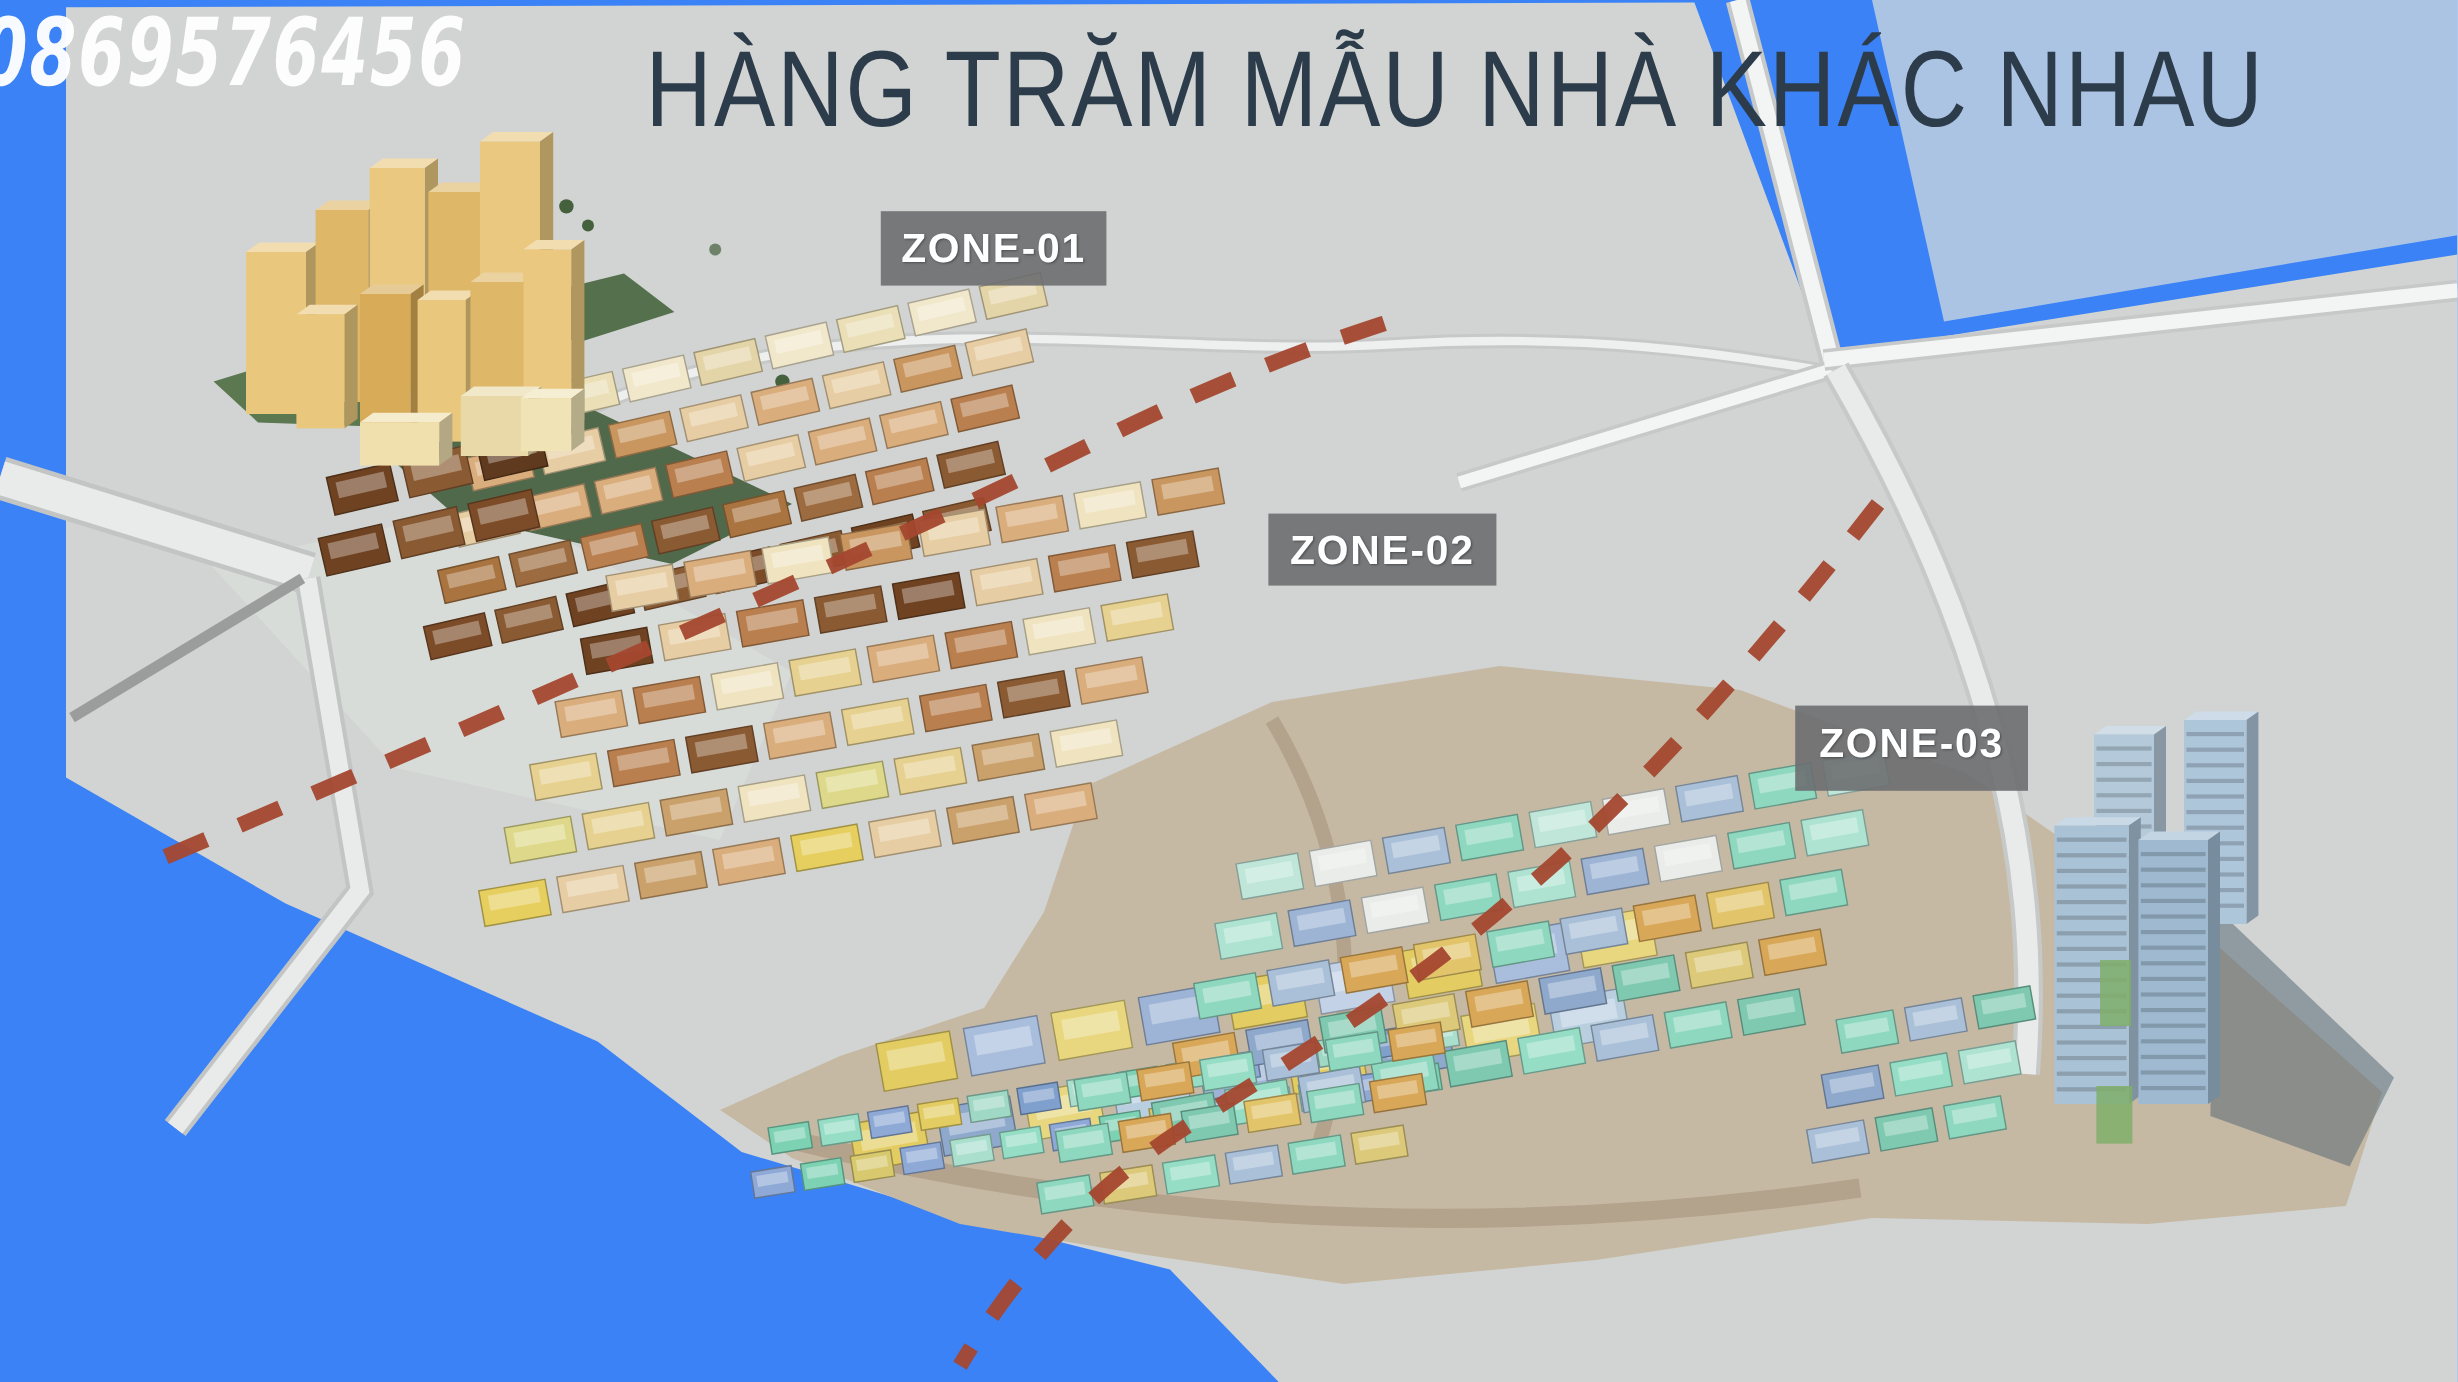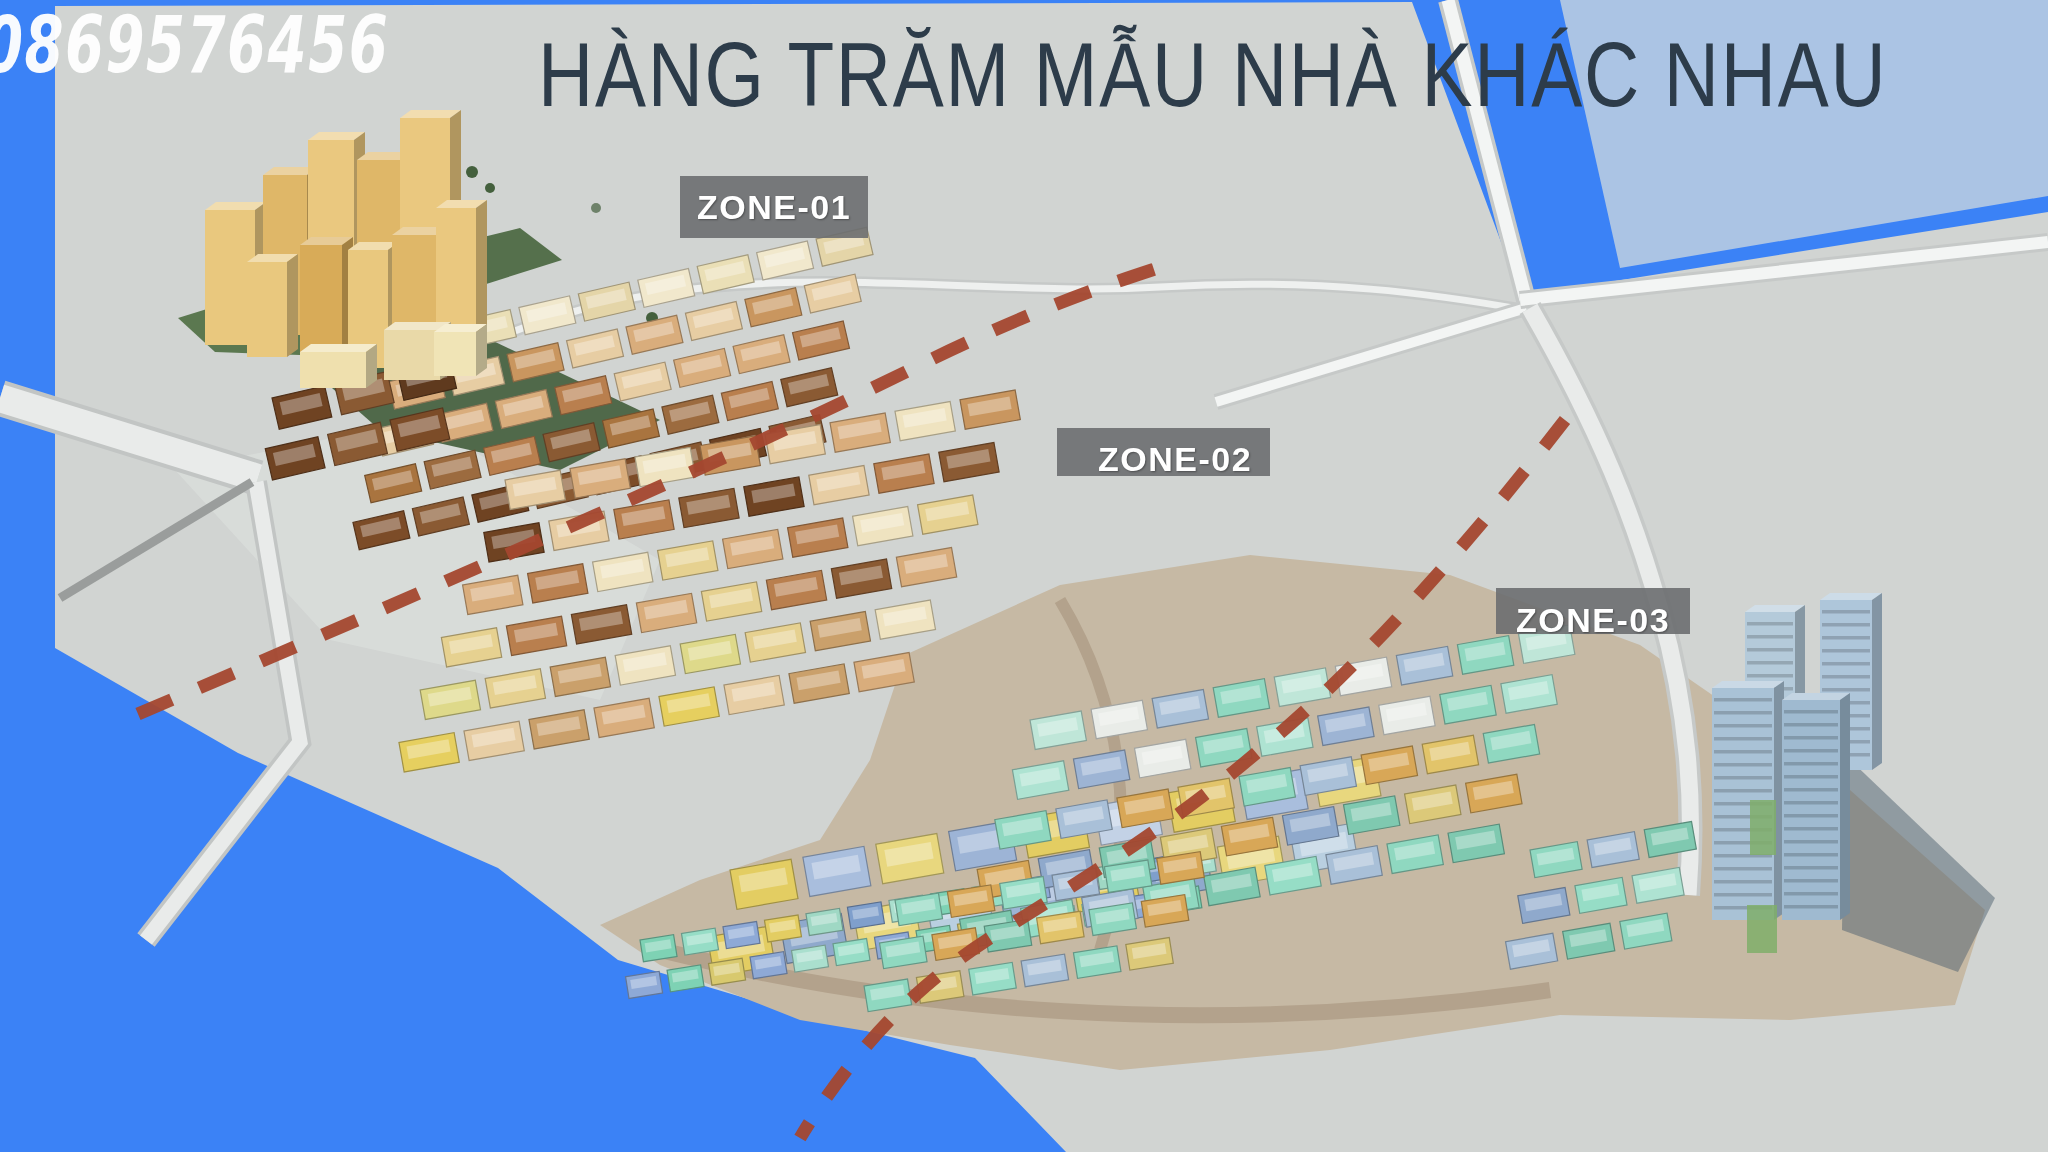--- a/index.html
+++ b/index.html
@@ -19,23 +19,23 @@
     font-family:"DejaVu Sans",sans-serif;font-style:italic;font-weight:700;
     font-size:78px;line-height:1;letter-spacing:2px;color:#ffffff;
     transform:scaleX(.72);transform-origin:0 0;opacity:.96;
   }
   .zone-label{
     position:absolute;background:rgba(108,110,112,.9);color:#ffffff;
     font-family:"Liberation Sans",sans-serif;font-weight:700;font-size:34px;
     letter-spacing:1.5px;text-align:center;
     text-shadow:1px 1px 2px rgba(0,0,0,.35);
   }
-  .zl-1{left:680px;top:176px;width:188px;height:62px;line-height:62px;}
-  .zl-2{left:1057px;top:428px;width:190px;height:48px;line-height:62px;padding-left:23px;}
-  .zl-3{left:1496px;top:588px;width:194px;height:46px;line-height:64px;}
+  .zl-1{left:734px;top:176px;width:188px;height:62px;line-height:62px;}
+  .zl-2{left:1057px;top:428px;width:190px;height:60px;line-height:62px;}
+  .zl-3{left:1496px;top:588px;width:194px;height:71px;line-height:64px;}
 </style>
 </head>
 <body>
 
 <div class="stage">
 
   <svg class="scene-svg" viewBox="0 0 2048 1152" aria-hidden="true">
 
     <g id="terrain">
       <path fill="#d1d4d2" d="M55,6 L1412,2 L1521,296 L2048,212 L2048,1152 L1066,1152 L975,1058 L795,1013 L618,960 L498,868 L238,753 L55,648 Z"></path>

